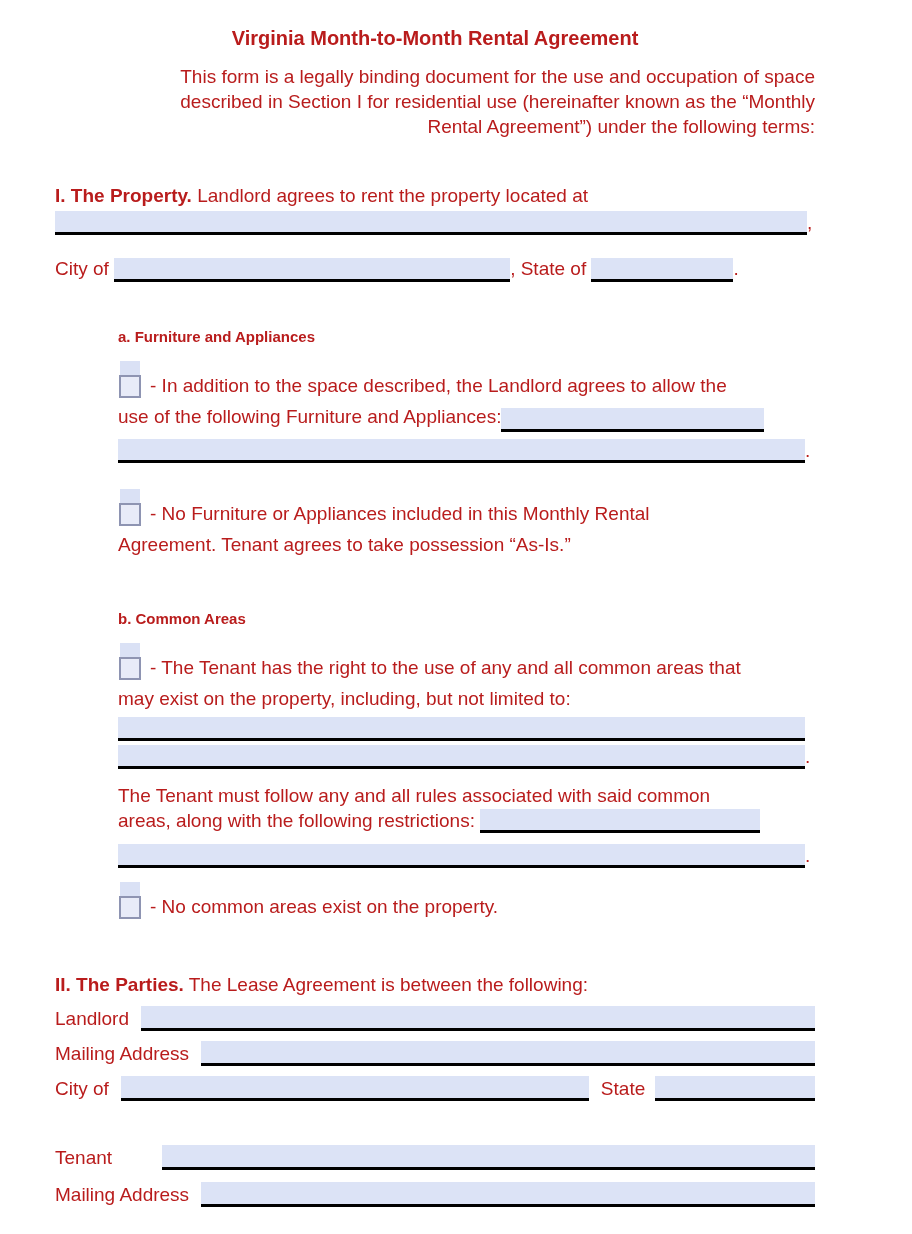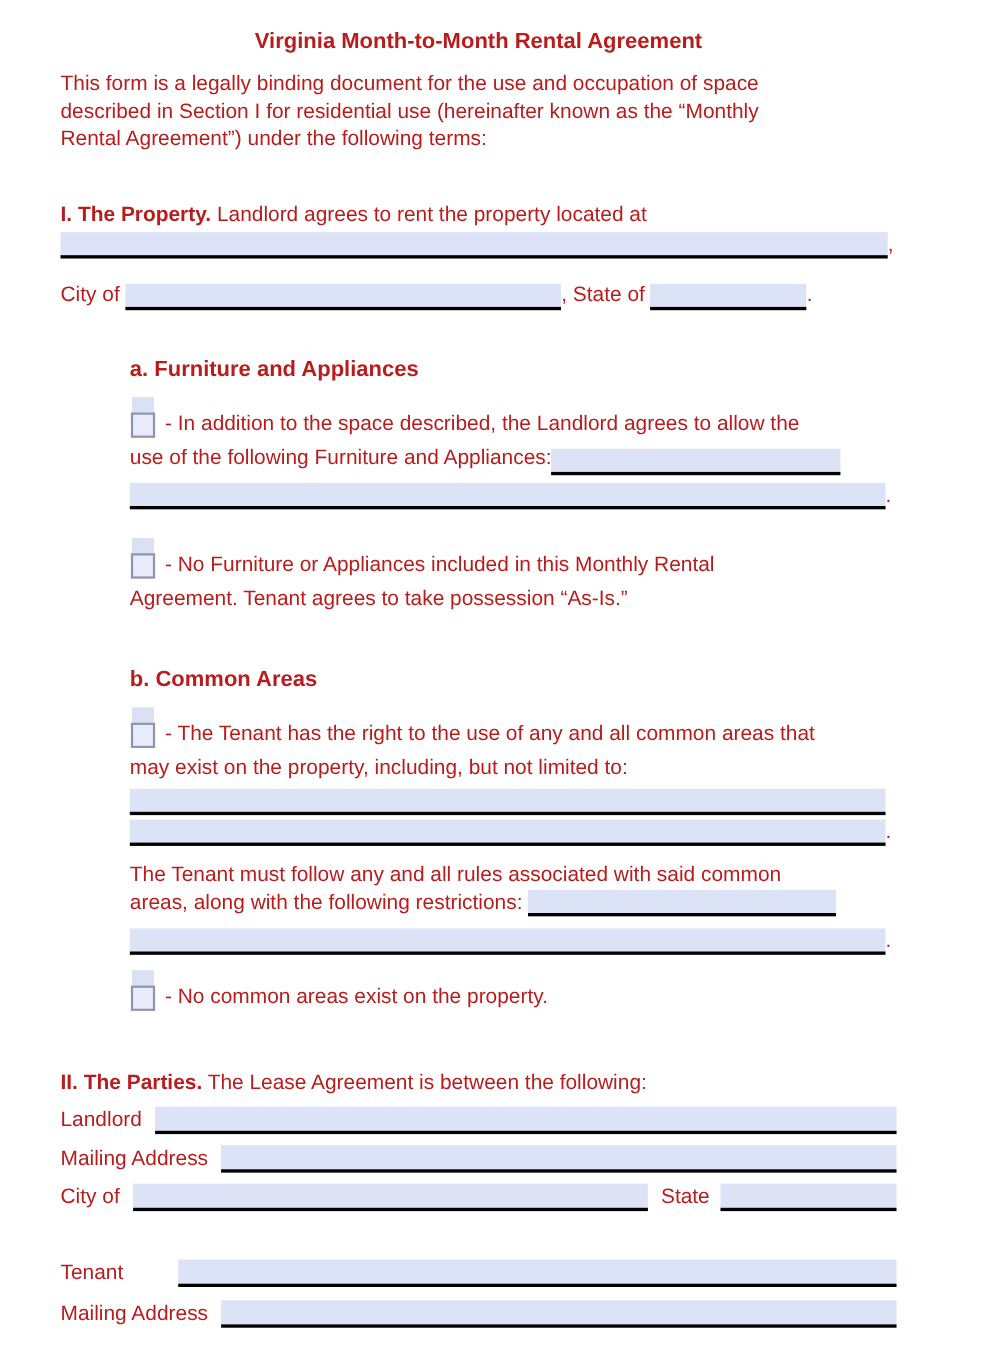--- a/index.html
+++ b/index.html
@@ -11,41 +11,41 @@
     font-family:"Liberation Sans", sans-serif;
     font-size:19px; line-height:25px; color:#b91c1c;
     padding:26px 97px 0 55px;
     overflow:hidden;
   }
   .b { font-weight:bold; }
   .title {
     margin:0; text-align:center;
     font-size:20px; font-weight:bold; line-height:24px;
   }
-  .intro { margin:14px 0 0 0; }
+  .intro { margin:14px 0 0 0;text-align:right; }
   .sec-head { margin:44px 0 0 0; white-space:nowrap; }
   .field {
     display:inline-block;
     height:21px;
     background:#dce3f6;
     border-bottom:3px solid #000;
     vertical-align:bottom;
   }
   .field-line { margin-top:6px; white-space:nowrap; }
   .w-property { width:752px; }
   .w-city1 { width:396px; }
   .w-state1 { width:142px; }
   .w-furniture { width:263px; }
   .w-full { width:687px; }
   .w-restrict { width:280px; }
   .w-city2 { width:468px; flex:0 0 auto; }
   .grow { flex:1 1 auto; }
   .row27 { margin-top:20px; line-height:27px; white-space:nowrap; }
   .indent { margin-left:63px; width:700px; }
-  .sub-head { margin:42px 0 0 0; font-size:20px; font-weight:bold; line-height:25px; }
+  .sub-head { margin:42px 0 0 0; font-size:15px; font-weight:bold; line-height:25px; }
   .opt { margin:12px 0 0 0; line-height:31px; }
   .opt-tight { margin:26px 0 0 0; line-height:31px; }
   .rules { margin:12px 0 0 0; line-height:25px; white-space:nowrap; }
   .checkbox {
     position:relative; display:inline-block;
     width:25px; height:40px;
     vertical-align:bottom; margin-right:7px;
     cursor:pointer;
   }
   .cb-hl { position:absolute; top:0; left:2px; width:20px; height:18px; background:#dae1f5; }

